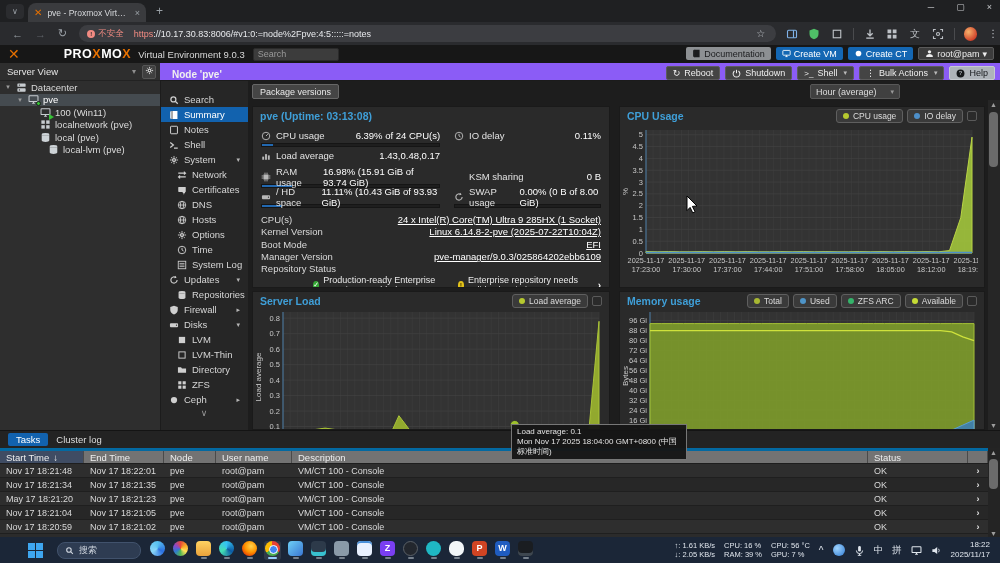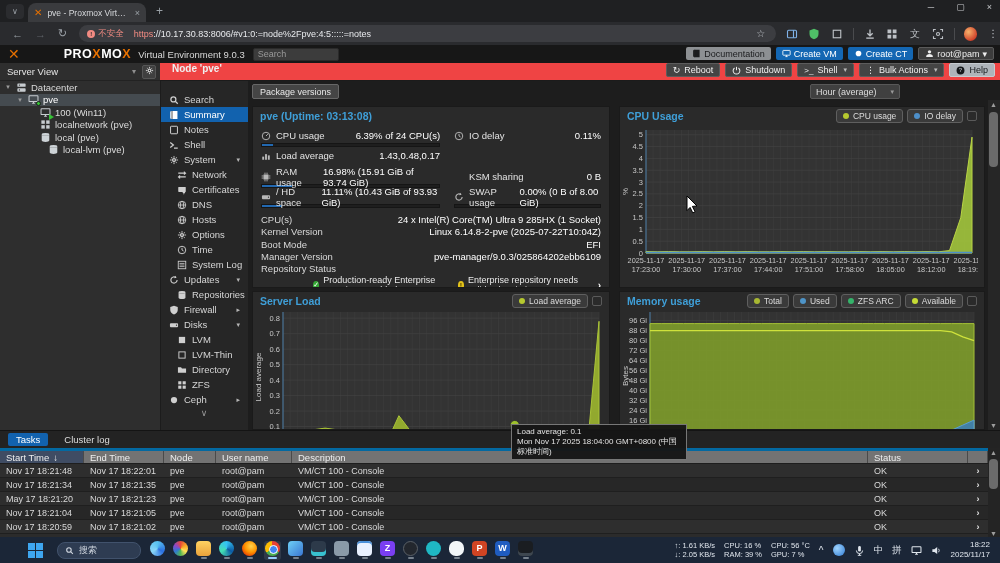--- a/index.html
+++ b/index.html
@@ -44,21 +44,21 @@
   .hbtn.gray { background:#8d9093; color:#1a1b1d; }
   .hbtn.blue { background:#1467b3; color:#fff; }
   .hbtn.dark { background:#3c3c3c; border:1px solid #5a5a5a; color:#eee; }
 
   
   #serverview { position:absolute; left:0; top:63px; width:160px; height:18px; background:#2e2e2e; display:flex; align-items:center; border-bottom:1px solid #222;justify-content:center; }
   #serverview .lbl { color:#e4e4e4; font-size:9.5px; margin-left:7px; flex:1; }
   #serverview .car { color:#8e8e8e; font-size:8px; margin-right:6px; }
   #svgear { width:14px; height:14px; background:#3f3f3f; border:1px solid #565656; border-radius:2px; margin-right:4px; display:flex; align-items:center; justify-content:center; color:#cfcfcf; }
   #svgear svg { width:9px; height:9px; }
-  #nodebar { position:absolute; left:160px; top:63px; width:840px; height:18px; background:#ef4444; display:flex; align-items:flex-start; border-bottom:1px solid #1b1b1b; }
+  #nodebar { position:absolute; left:160px; top:63px; width:840px; height:18px; background:#8b5cf6; display:flex; align-items:flex-end; border-bottom:1px solid #1b1b1b; }
   #nodetitle { color:#f0f0f0; font-size:10px; font-weight:bold; margin-left:12px; flex:1; }
   .nbtn { height:14px; border-radius:2px; background:#444; border:1px solid #5c5c5c; color:#eee; display:flex; align-items:center; gap:4px; padding:0 6px; font-size:9px; margin-right:5px; }
   .nbtn.lite { background:#aeb4ba; color:#15181b; border-color:#c6cbd0; }
   .nbtn .carr { font-size:7px; color:#bbb; margin-left:2px; }
 
   
   #treesb { position:absolute; left:0; top:81px; width:160px; height:349px; background:#2e2e2e; }
   .trow { height:12.5px; display:flex; align-items:center; color:#dcdcdc; font-size:9.5px; gap:4px; white-space:nowrap; }
   .trow.sel { background:#454b50; color:#fff; }
   .trow .car { color:#9b9b9b; font-size:7px; width:8px; text-align:center; }
@@ -94,38 +94,38 @@
   #statgrid { display:grid; grid-template-columns:1fr 0.82fr; column-gap:14px; padding:4px 8px 0 8px; }
   .stat-row { display:flex; align-items:center; gap:5px; height:13px; color:#e2e2e2; font-size:9.5px; }
   .stat-row .ic { width:10px; height:10px; color:#b8b8b8; display:inline-flex; }
   .stat-row .ic svg { width:10px; height:10px; }
   .stat-row .val { margin-left:auto; color:#fff; }
   .pbar { height:4px; background:#1e1e1e; border:1px solid #151515; margin:1px 0 2px 0; }
   .pbar .fill { height:100%; background:#2268b0; }
   .statgap { height:8px; }
   #infolist { padding:3px 8px 0 8px; }
   .inforow { display:flex; height:12.5px; align-items:center; color:#d9d9d9; font-size:9.5px; }
-  .inforow .val { margin-left:auto; color:#fff; }
+  .inforow .val { margin-left:auto; color:#fff;text-decoration:underline; }
   #reporow { padding:0 8px; color:#d9d9d9; font-size:9.5px; }
   #repobadges { display:flex; align-items:center; gap:4px; padding:1px 8px 0 60px; font-size:9px; color:#e8e8e8; }
   .badge-c { width:9px; height:9px; border-radius:50%; display:inline-flex; align-items:center; justify-content:center; font-size:7px; font-weight:bold; }
   .badge-c.ok { background:#35a835; color:#fff; }
   .badge-c.warn { background:#e2c21a; color:#4d3c00; }
   #repoarrow { margin-left:auto; color:#fff; font-weight:bold; font-size:10px; }
   .chartwrap { position:relative; }
   .chartwrap svg { display:block; }
 
   
   .vscroll { position:absolute; background:#262626; }
   .vthumb { position:absolute; left:1px; width:9px; background:#6b6b6b; border-radius:4px; }
   .varrow { position:absolute; left:0; width:11px; text-align:center; color:#9e9e9e; font-size:7px; }
 
   
   #taskspanel { position:absolute; left:0; top:430px; width:1000px; height:107px; background:#2b2b2b; border-top:1px solid #141414; }
-  #tasktabs { height:17px; display:flex; align-items:center; gap:8px; padding-left:8px; background:#232323; }
+  #tasktabs { height:17px; display:flex; align-items:center; padding-left:8px; background:#232323; }
   .ttab { font-size:9.5px; color:#ddd; padding:1px 8px; border-radius:2px; }
   .ttab.sel { background:#1262ae; color:#fff; }
   #thead { height:16px; display:grid; grid-template-columns:84px 80px 52px 76px 576px 100px 20px; background:#737373; border-top:3px solid #0369a1; border-bottom:1px solid #1e1e1e; }
   #thead .hc { display:flex; align-items:center; padding-left:6px; color:#eee; font-size:9.5px; border-right:1px solid #4a4a4a; gap:4px; }
   #thead .hc.sorted { background:#3f4c63; }
   .trowt { height:14px; display:grid; grid-template-columns:84px 80px 52px 76px 576px 100px 20px; border-bottom:1px solid #1f1f1f; }
   .trowt:nth-child(odd) { background:#2e2e2e; }
   .trowt:nth-child(even) { background:#272727; }
   .trowt .c { display:flex; align-items:center; padding-left:6px; color:#d9d9d9; font-size:9px; white-space:nowrap; overflow:hidden; }
   .trowt .chev { justify-content:center; padding-left:0; color:#e0e0e0; font-weight:bold; font-size:9px; }

